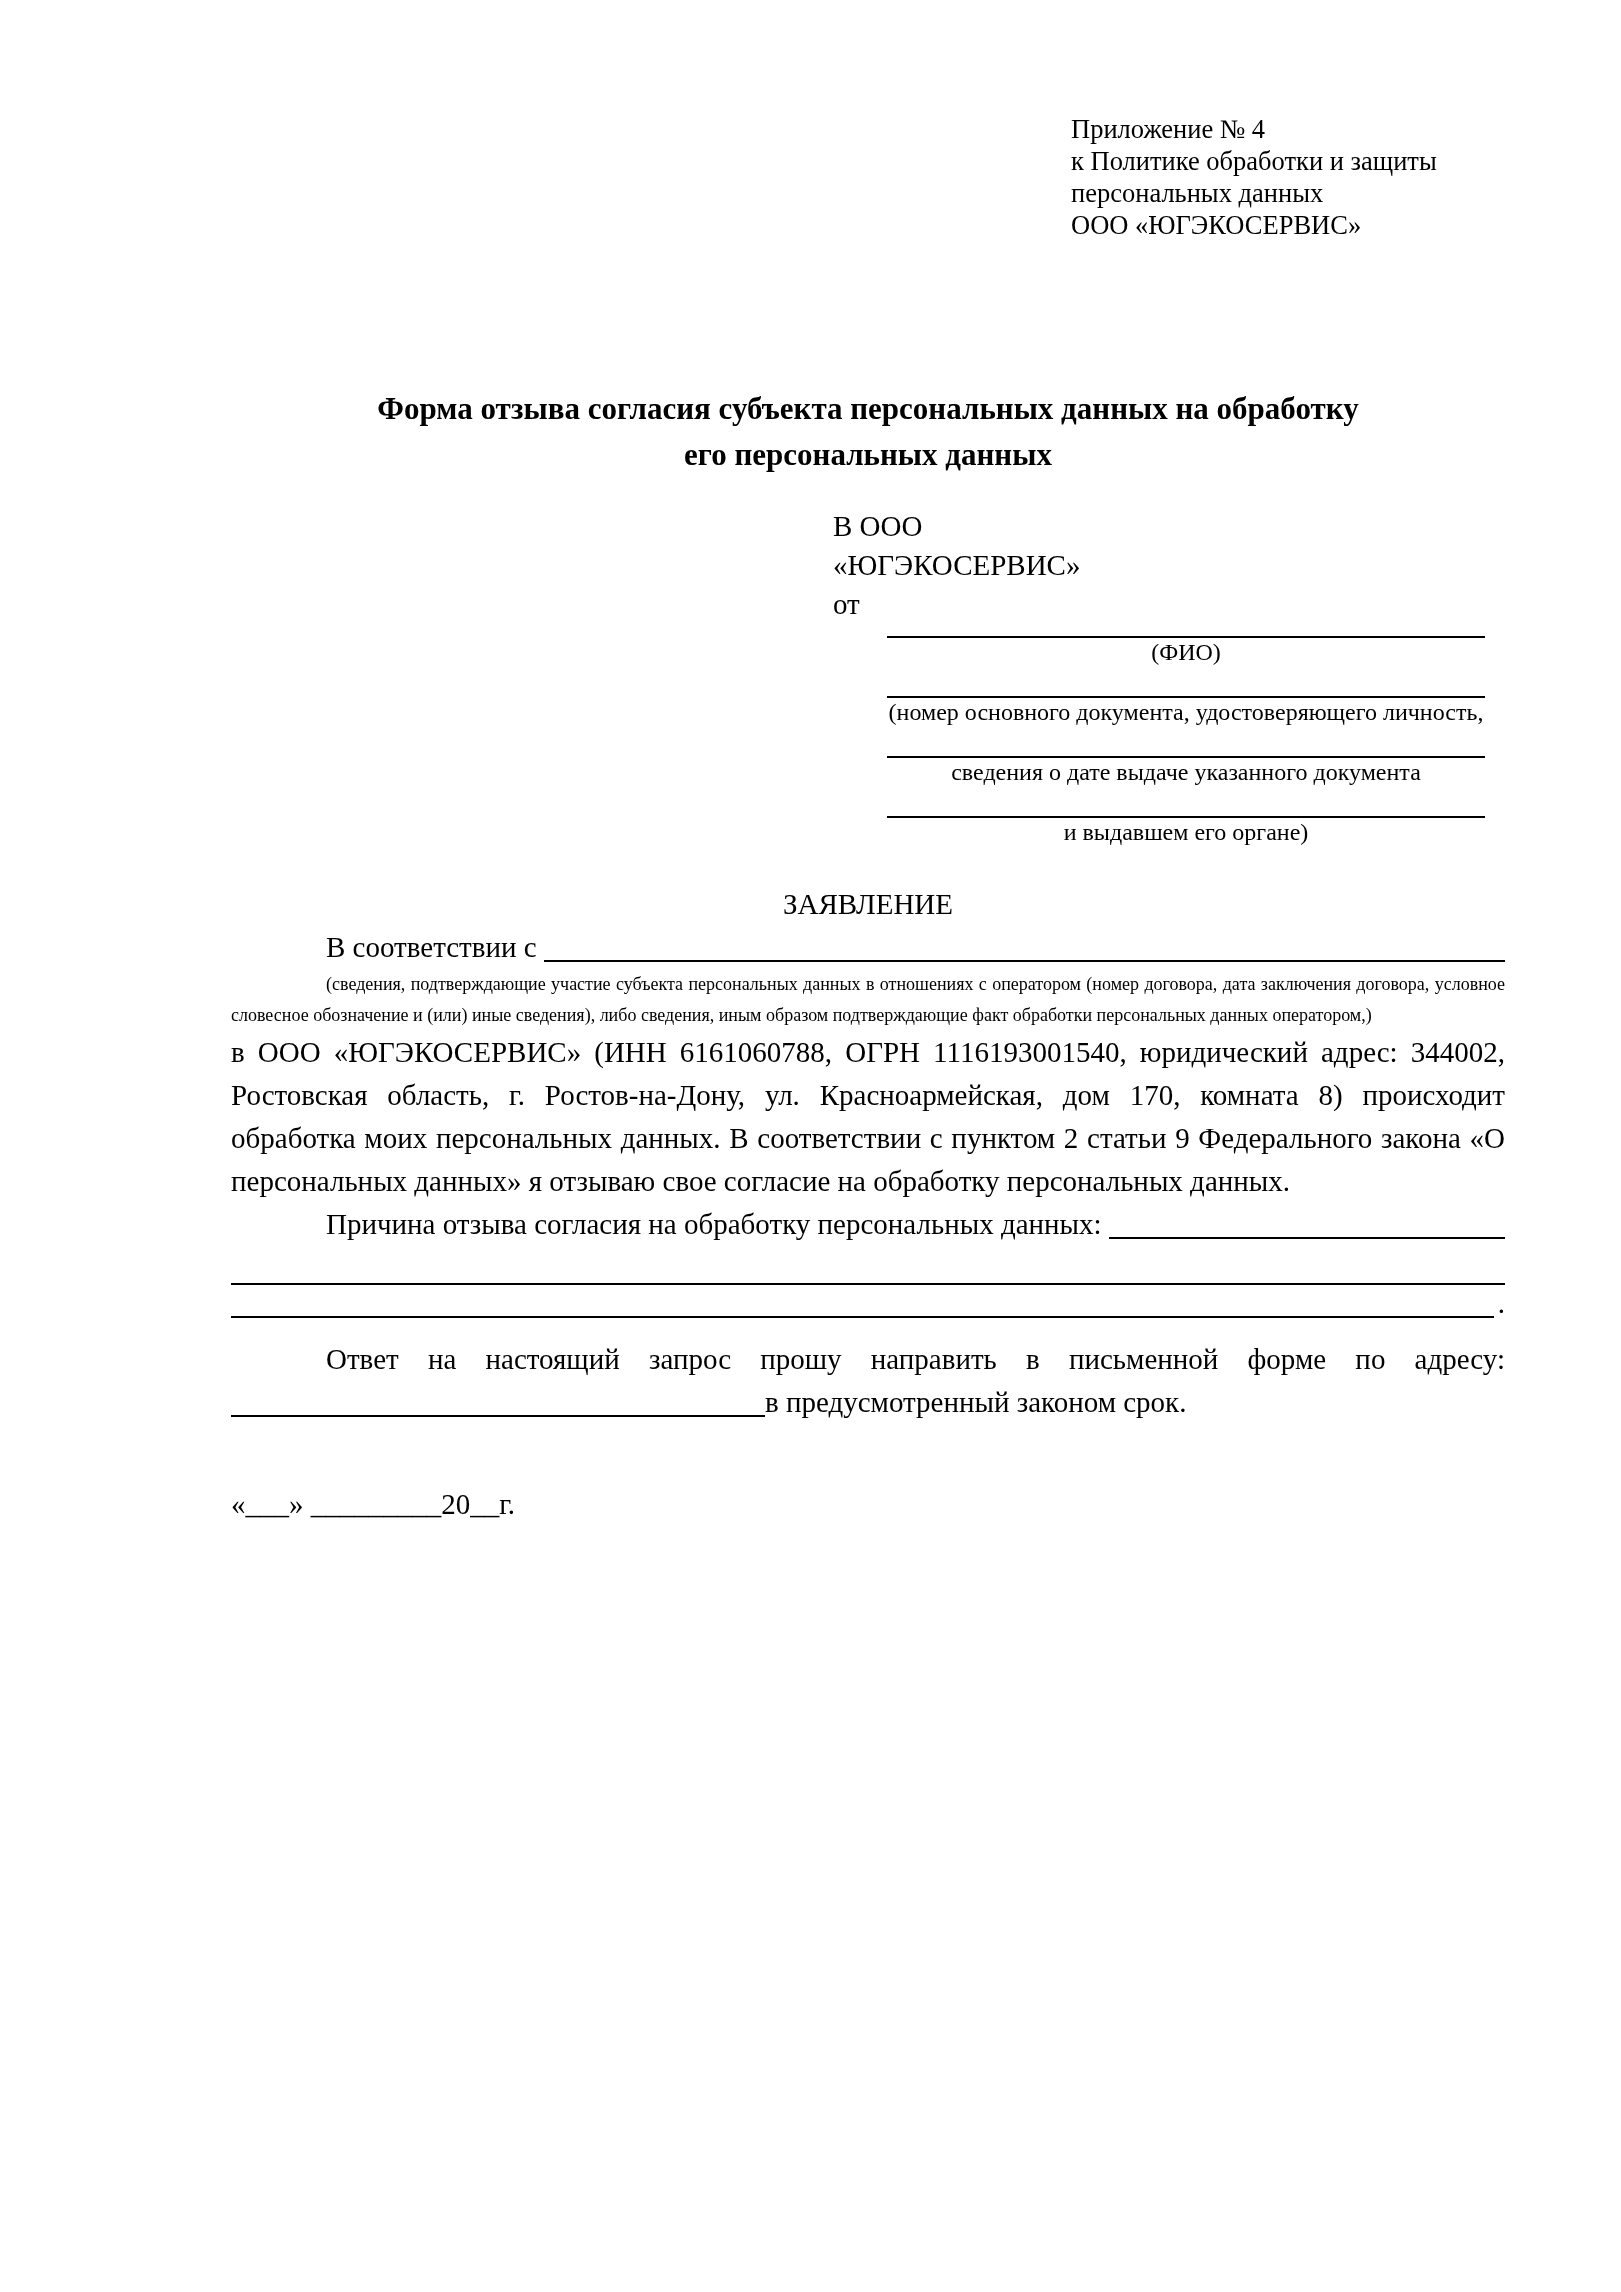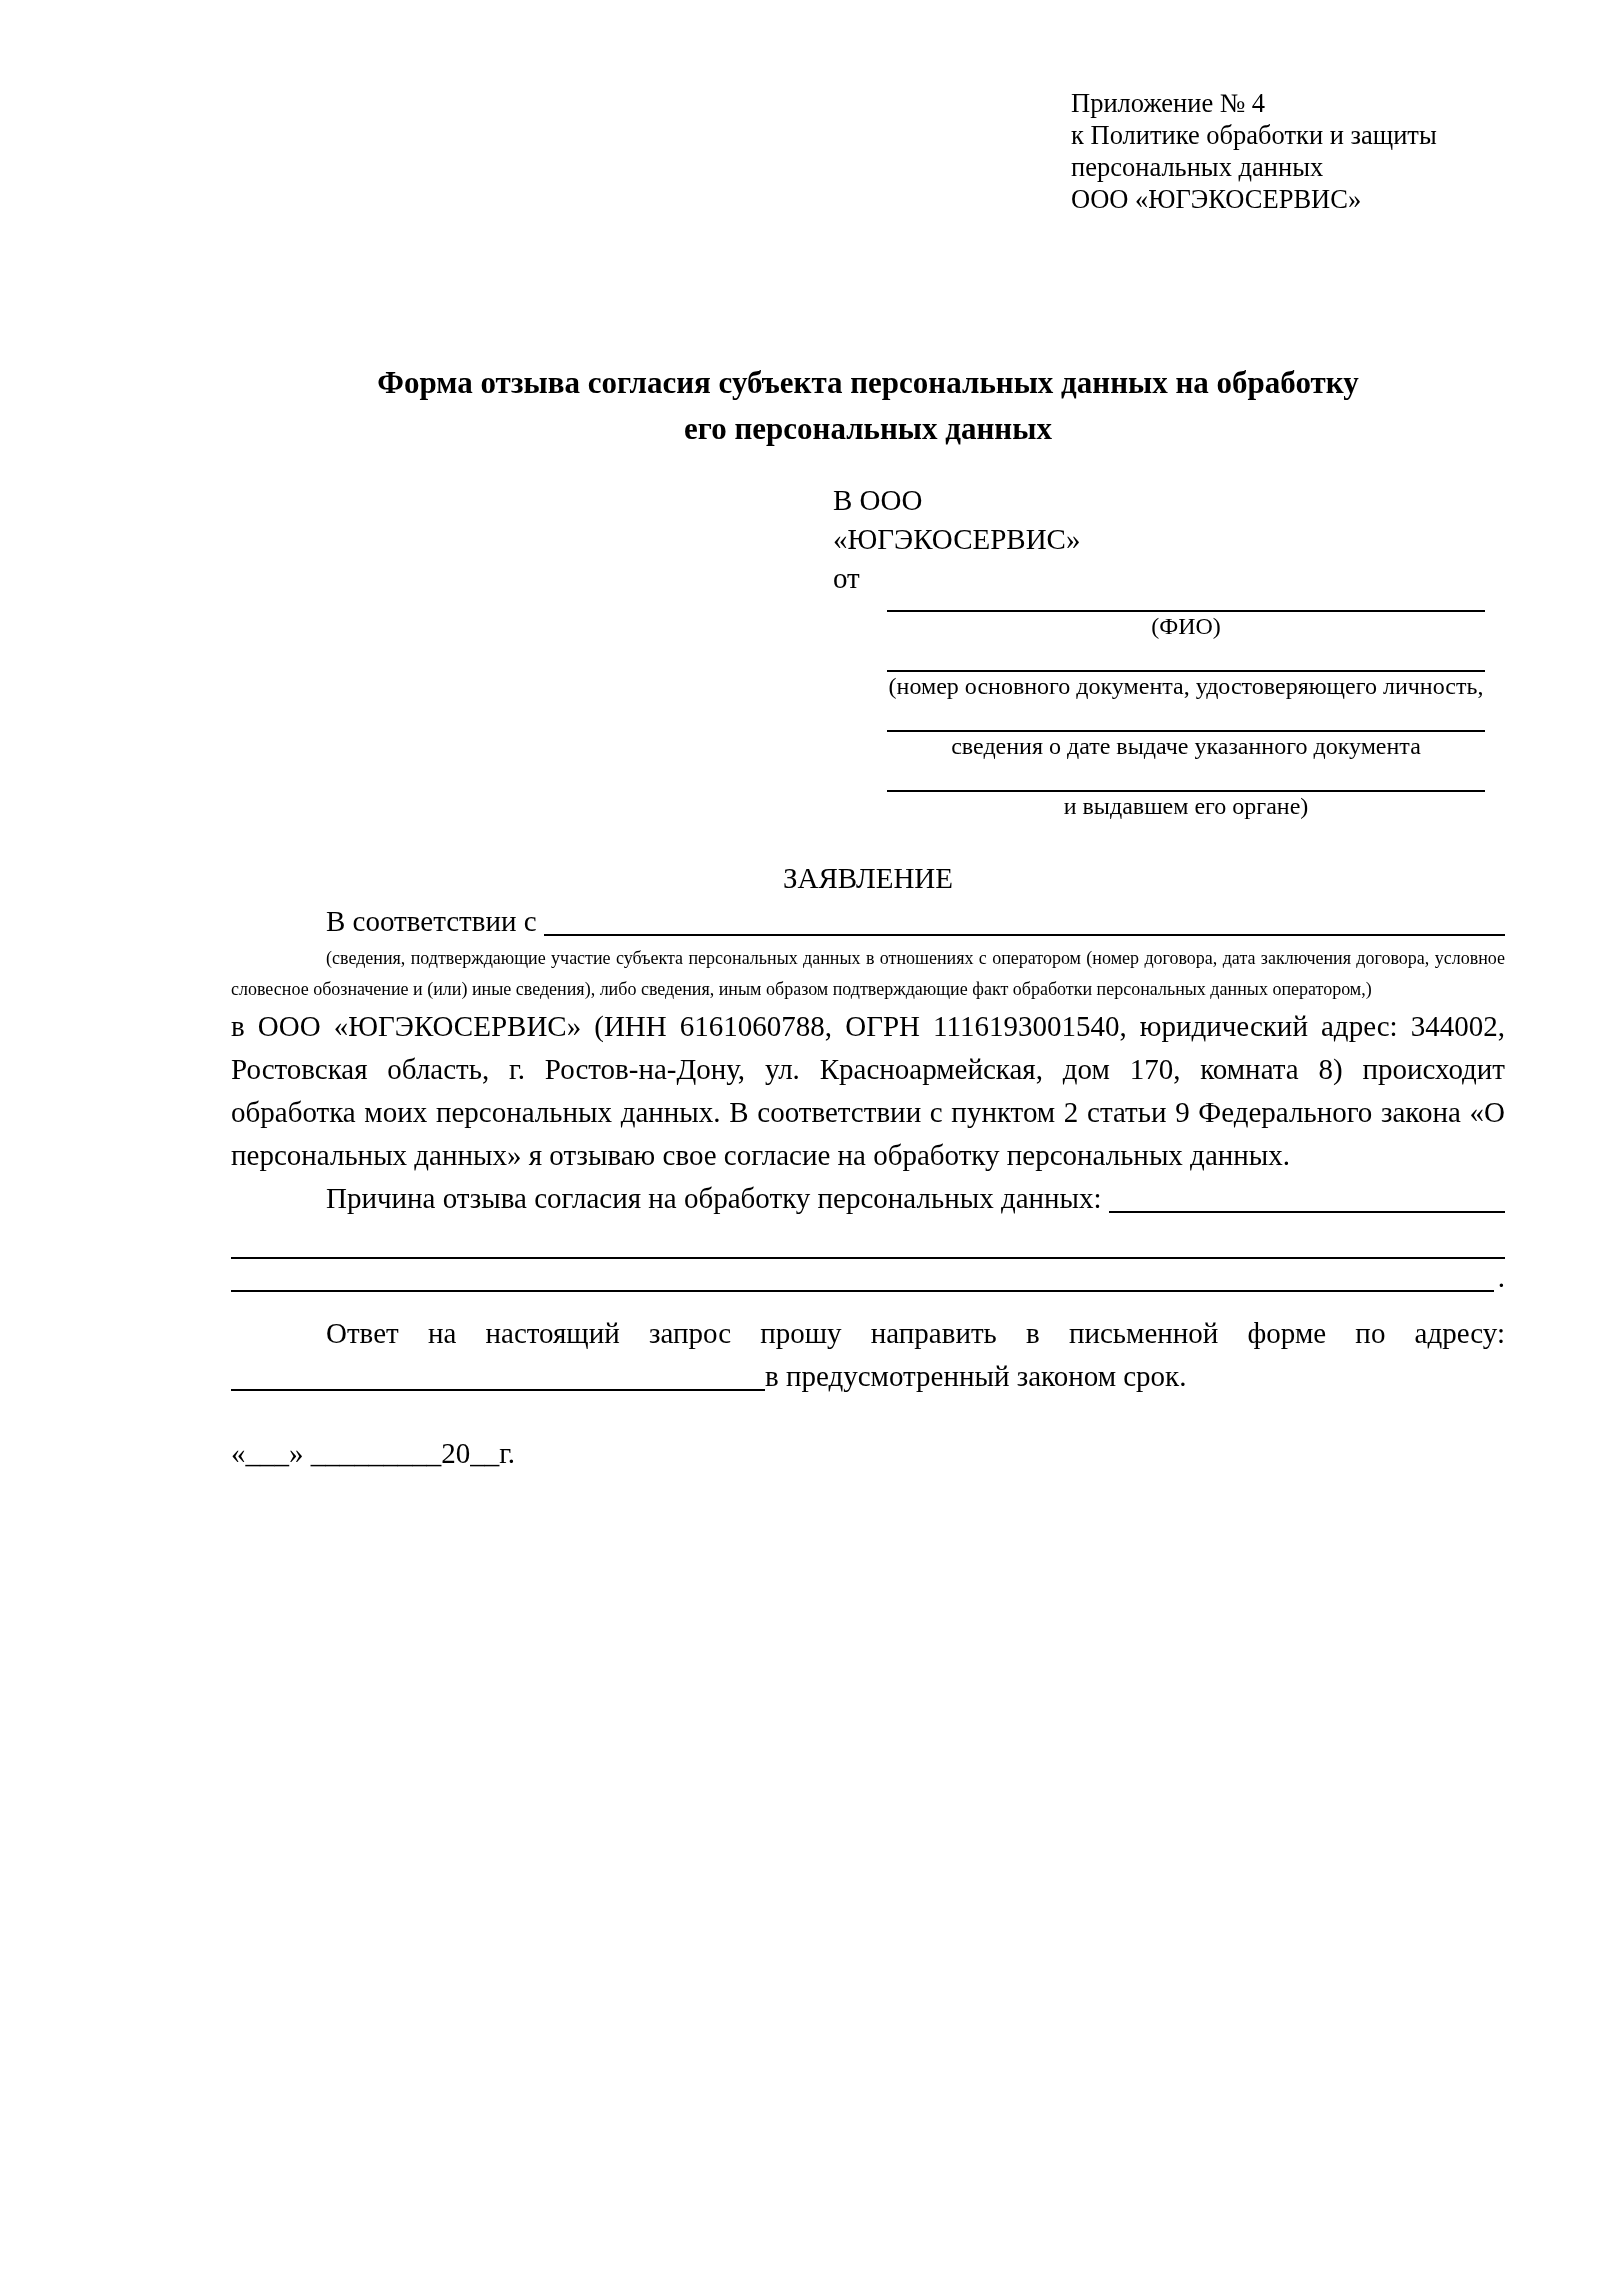--- a/index.html
+++ b/index.html
@@ -5,21 +5,21 @@
   html,body { margin:0; padding:0; background:#ffffff; }
   .page {
     position:relative;
     width:1621px; height:2293px;
     box-sizing:border-box;
     background:#ffffff;
     color:#000000;
     font-family:"Liberation Serif", serif;
     font-size:29px;
     line-height:43px;
-    padding:87px 116px 0 231px;
+    padding:113px 116px 0 231px;
     overflow:hidden;
   }
 
   
   .header-block { margin-left:840px; font-size:26.5px; line-height:32px; }
 
   
   .title { margin:145px 0 0 0; text-align:center; font-weight:bold; font-size:31px; line-height:46px; }
 
   
@@ -41,21 +41,21 @@
   .uline-row { display:flex; align-items:flex-end; height:39px; }
   .uline-row.second { height:33px; }
   .uline-row .u { flex:1; border-bottom:2px solid #000; }
   .uline-row .dot { line-height:29px; padding-left:3.9px; }
   .confirm { text-align:justify; text-indent:95px; }
   .reply1 { text-align:justify; text-align-last:justify; text-indent:95px;margin-top:20px; }
   .reply2 { display:flex; align-items:flex-end; }
   .reply2 .blank { width:534px; border-bottom:2px solid #000; margin-bottom:6.9px; }
 
   
-  .footer { margin-top:34px; display:flex; justify-content:space-between; align-items:flex-end; }
+  .footer { margin-top:59px; display:flex; justify-content:space-between; align-items:flex-end; }
   .sig { display:flex; align-items:flex-end; }
   .sig .sig-line { width:431px; border-bottom:2px solid #000; margin-bottom:6.9px; }
 </style>
 </head>
 <body>
 
 <div class="page">
 
   <div class="header-block">
     <div>Приложение № 4</div>

